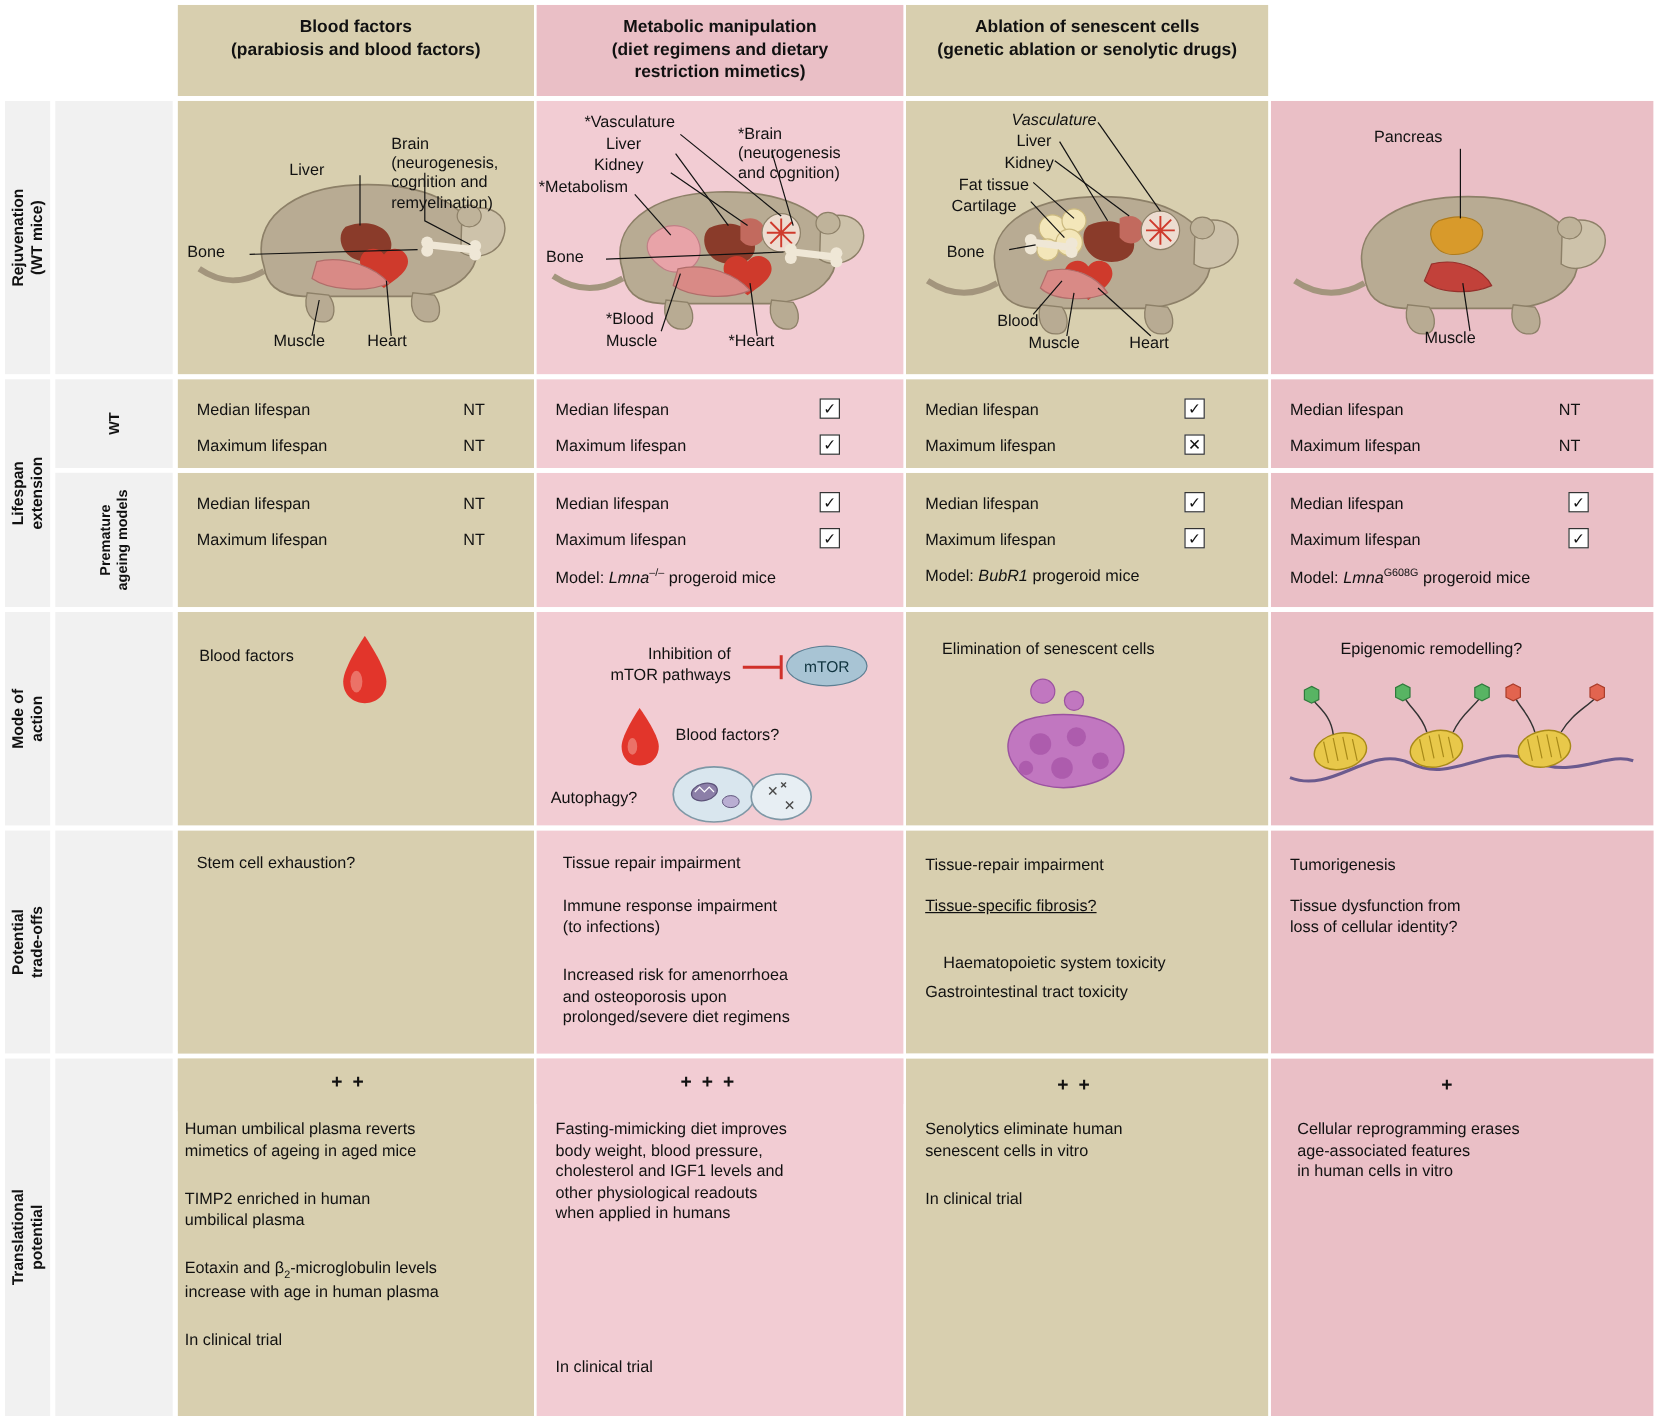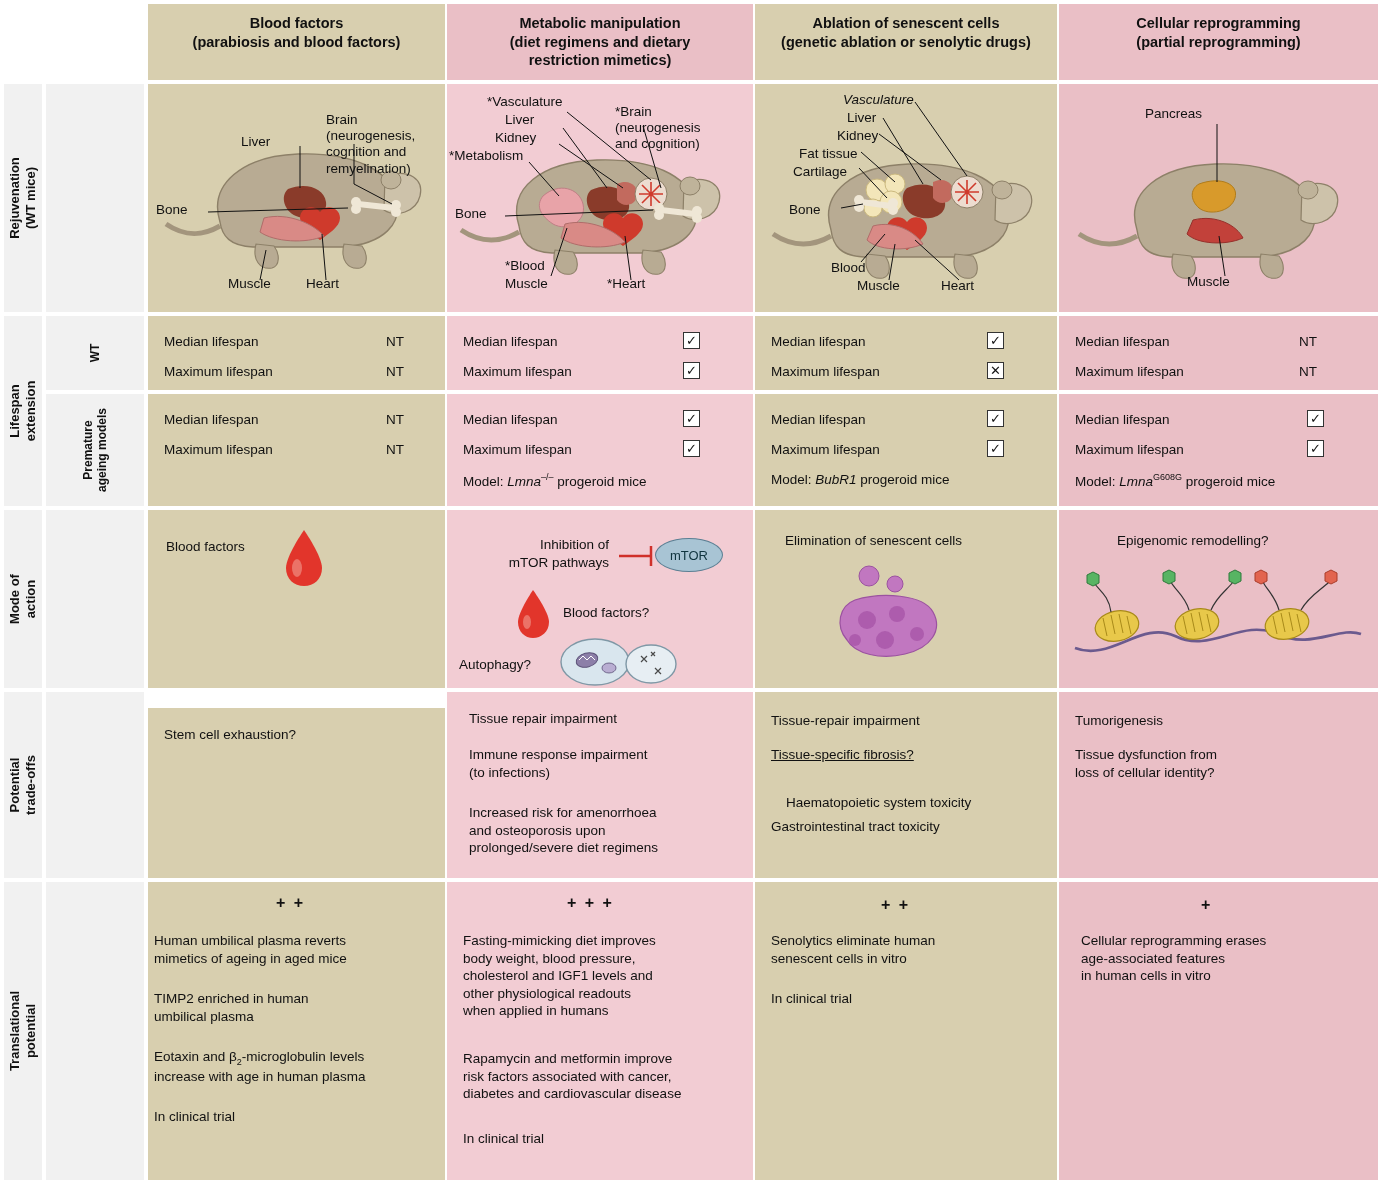--- a/index.html
+++ b/index.html
@@ -113,24 +113,20 @@
   </div>
   <div class="cell hdrB col-header" style="left:447px; top:4px; width:306px; height:76px;">
     <div>Metabolic manipulation</div>
     <div>(diet regimens and dietary</div>
     <div>restriction mimetics)</div>
   </div>
   <div class="cell hdrC col-header" style="left:755px; top:4px; width:302px; height:76px;">
     <div>Ablation of senescent cells</div>
     <div>(genetic ablation or senolytic drugs)</div>
   </div>
-  <div class="cell hdrD col-header" style="left:1059px; top:4px; width:319px; height:76px;">
-    <div>Cellular reprogramming</div>
-    <div>(partial reprogramming)</div>
-  </div>
 
   <div class="cell rowlabel" style="left:4px; top:84px; width:38px; height:228px;">
     <div class="vtext">
       <span>Rejuvenation</span><br>
       <span>(WT mice)</span>
     </div>
   </div>
   <div class="cell" style="left:46px;top:84px;width:98px;height:228px;background:#f1f1f1;"></div>
 
   <div class="cell tintA" style="left:148px; top:84px; width:297px; height:228px;">
@@ -473,21 +469,21 @@
   </div>
 
   <div class="cell rowlabel" style="left:4px; top:692px; width:38px; height:186px;">
     <div class="vtext">
       <span>Potential</span><br>
       <span>trade-offs</span>
     </div>
   </div>
   <div class="cell" style="left:46px;top:692px;width:98px;height:186px;background:#f1f1f1;"></div>
 
-  <div class="cell tintA" style="left:148px; top:708px; width:297px; height:234px;">
+  <div class="cell tintA" style="left:148px; top:692px; width:297px; height:234px;">
     <div class="txt" style="left:16px; top:18px; white-space:pre-line;">Stem cell exhaustion?</div>
   </div>
   <div class="cell tintB" style="left:447px; top:692px; width:306px; height:228px;">
     <div class="txt" style="left:22px; top:18px; white-space:pre-line;">Tissue repair impairment</div>
     <div class="txt" style="left:22px; top:54px; white-space:pre-line;">Immune response impairment
 (to infections)</div>
     <div class="txt" style="left:22px; top:112px; white-space:pre-line;">Increased risk for amenorrhoea
 and osteoporosis upon
 prolonged/severe diet regimens</div>
   </div>
@@ -524,23 +520,20 @@
     <div class="txt" style="left:6px; top:226px;">In clinical trial</div>
   </div>
 
   <div class="cell tintB" style="left:447px; top:882px; width:306px; height:298px;">
     <div class="plus" style="left:120px; top:12px;">+ + +</div>
     <div class="txt" style="left:16px; top:50px; white-space:pre-line;">Fasting-mimicking diet improves
 body weight, blood pressure,
 cholesterol and IGF1 levels and
 other physiological readouts
 when applied in humans</div>
-    <div class="txt" style="left:16px; top:168px; white-space:pre-line;">Rapamycin and metformin improve
-risk factors associated with cancer,
-diabetes and cardiovascular disease</div>
     <div class="txt" style="left:16px; top:248px;">In clinical trial</div>
   </div>
 
   <div class="cell tintC" style="left:755px; top:882px; width:302px; height:298px;">
     <div class="plus" style="left:126px; top:14px;">+ +</div>
     <div class="txt" style="left:16px; top:50px; white-space:pre-line;">Senolytics eliminate human
 senescent cells in vitro</div>
     <div class="txt" style="left:16px; top:108px;">In clinical trial</div>
   </div>
 

